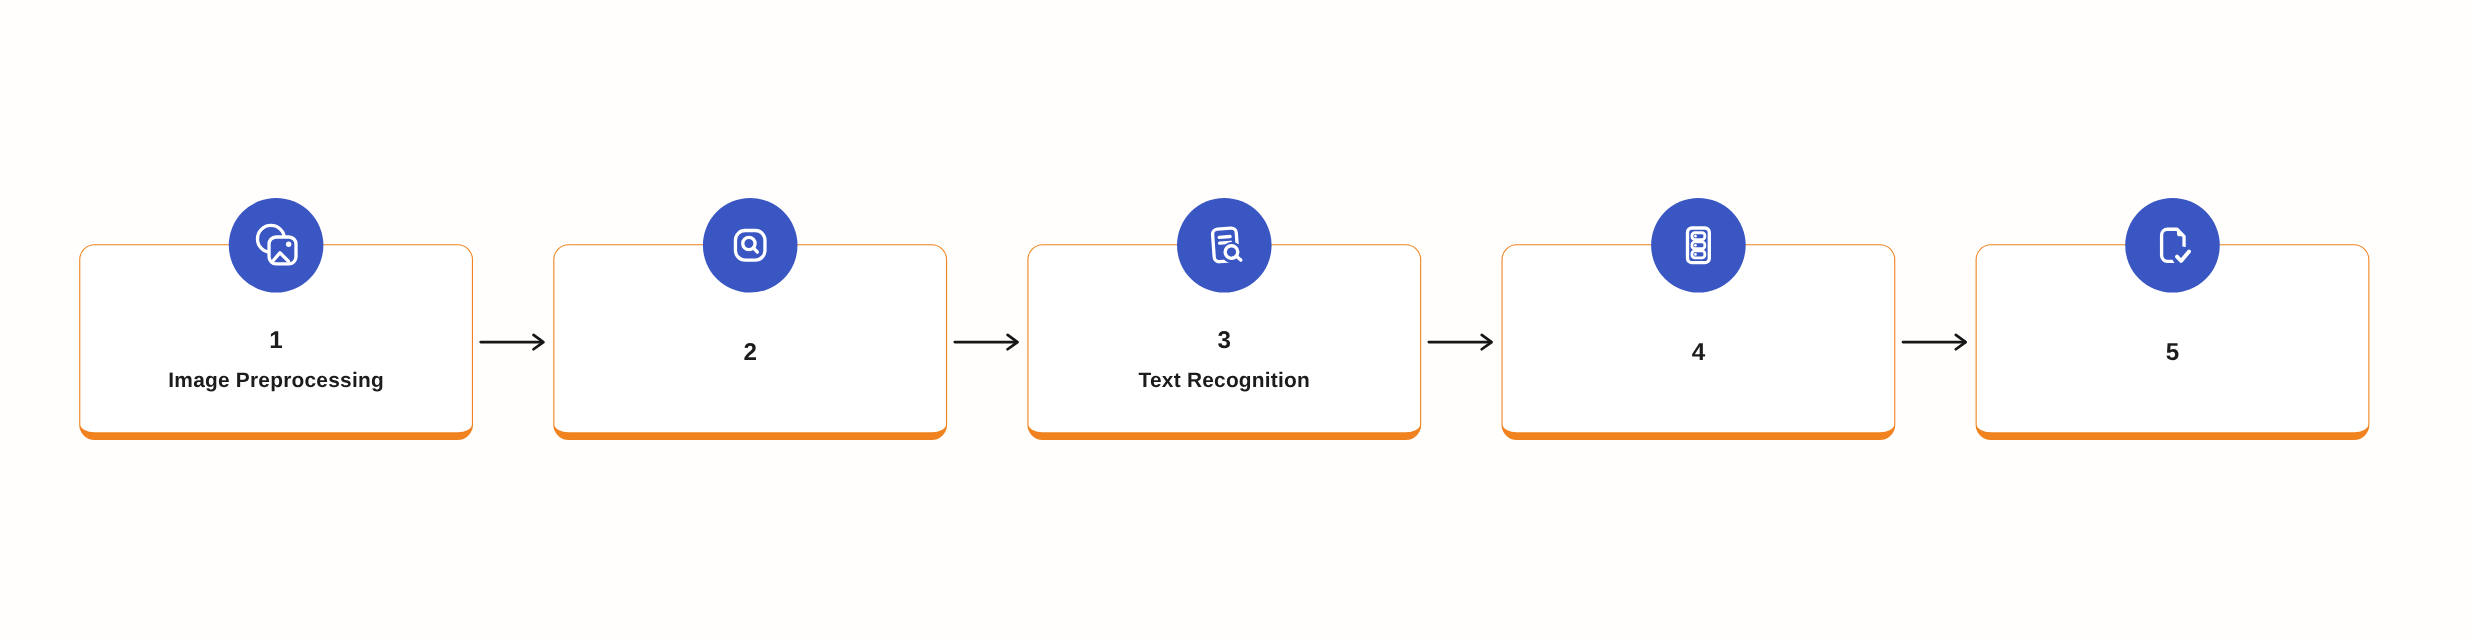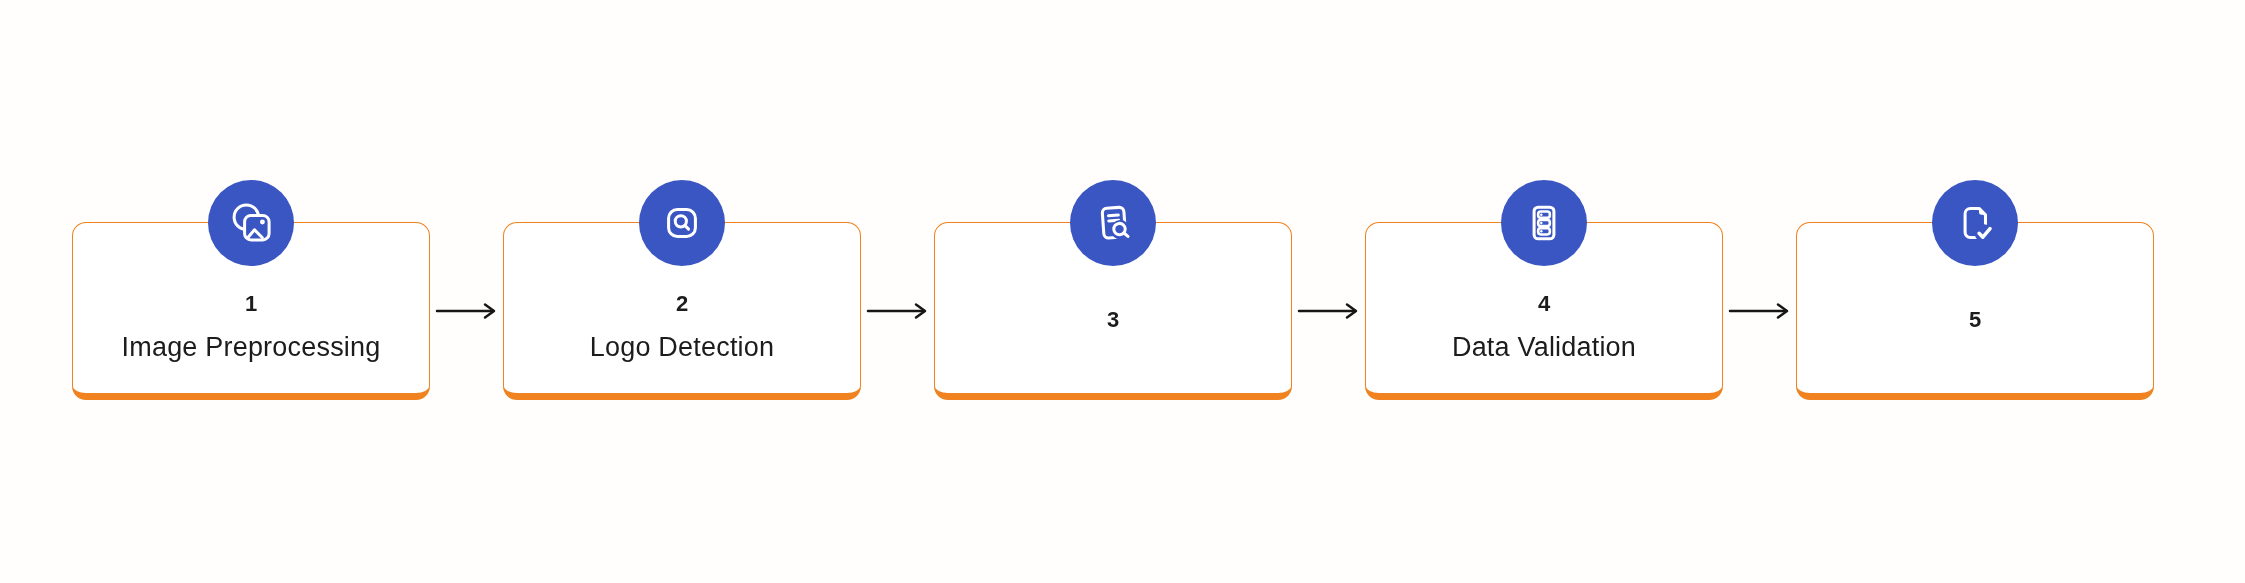--- a/index.html
+++ b/index.html
@@ -69,22 +69,22 @@
   }
   .icon-fill-white { fill: #ffffff; stroke: none; }
   .step-number {
     font-size: 22px;
     font-weight: 600;
     line-height: 1;
     color: var(--text-dark, #1c1c1c);
     margin-bottom: 16px;
   }
   .step-label {
-    font-size: 27px;
-    font-weight: 400;
+    font-size: 19px;
+    font-weight: 700;
     line-height: 1.2;
     color: var(--text-dark, #1c1c1c);
     letter-spacing: 0.2px;
     white-space: nowrap;
   }
   .arrow-cell {
     width: 73px;
     display: flex;
     align-items: center;
     justify-content: center;
@@ -126,21 +126,20 @@
 
     <div class="step-card">
       <div class="icon-badge">
         <svg viewBox="0 0 48 48">
           <rect class="icon-stroke" x="12.5" y="12.5" width="23" height="23" rx="7.5"></rect>
           <circle class="icon-stroke" cx="23" cy="22.6" r="4.8"></circle>
           <path class="icon-stroke" d="M26.4 26 L29.6 29.2"></path>
         </svg>
       </div>
       <div class="step-number">2</div>
-      <div class="step-label">Logo Detection</div>
     </div>
 
     <div class="arrow-cell">
       <svg viewBox="0 0 64 20">
         <path class="arrow-stroke" d="M2 10 H58"></path>
         <path class="arrow-stroke" d="M50 3.5 L59 10 L50 16.5"></path>
       </svg>
     </div>
 
     <div class="step-card">
@@ -150,20 +149,21 @@
             <rect class="icon-stroke" x="15.5" y="11" width="18.5" height="25.5" rx="4"></rect>
             <path class="icon-stroke" d="M20.5 17.5 H29"></path>
             <path class="icon-stroke" d="M20.5 22 H29"></path>
             <circle class="icon-bg-fill" cx="29.8" cy="30.2" r="8.3"></circle>
             <circle class="icon-stroke" cx="29.2" cy="29.6" r="4.9"></circle>
             <path class="icon-stroke" d="M32.8 33.2 L36 36.4"></path>
           </g>
         </svg>
       </div>
       <div class="step-number">3</div>
+      <div class="step-label">Text Recognition</div>
     </div>
 
     <div class="arrow-cell">
       <svg viewBox="0 0 64 20">
         <path class="arrow-stroke" d="M2 10 H58"></path>
         <path class="arrow-stroke" d="M50 3.5 L59 10 L50 16.5"></path>
       </svg>
     </div>
 
     <div class="step-card">
@@ -172,21 +172,20 @@
           <rect class="icon-stroke" x="15.5" y="10.5" width="17" height="27" rx="3.5"></rect>
           <rect class="icon-stroke thin" x="19" y="14.2" width="10" height="5.4" rx="2.2"></rect>
           <rect class="icon-stroke thin" x="19" y="21.3" width="10" height="5.4" rx="2.2"></rect>
           <rect class="icon-stroke thin" x="19" y="28.4" width="10" height="5.4" rx="2.2"></rect>
           <circle class="icon-fill-white" cx="21.7" cy="16.9" r="1.05"></circle>
           <circle class="icon-fill-white" cx="21.7" cy="24" r="1.05"></circle>
           <circle class="icon-fill-white" cx="21.7" cy="31.1" r="1.05"></circle>
         </svg>
       </div>
       <div class="step-number">4</div>
-      <div class="step-label">Data Validation</div>
     </div>
 
     <div class="arrow-cell">
       <svg viewBox="0 0 64 20">
         <path class="arrow-stroke" d="M2 10 H58"></path>
         <path class="arrow-stroke" d="M50 3.5 L59 10 L50 16.5"></path>
       </svg>
     </div>
 
     <div class="step-card">

